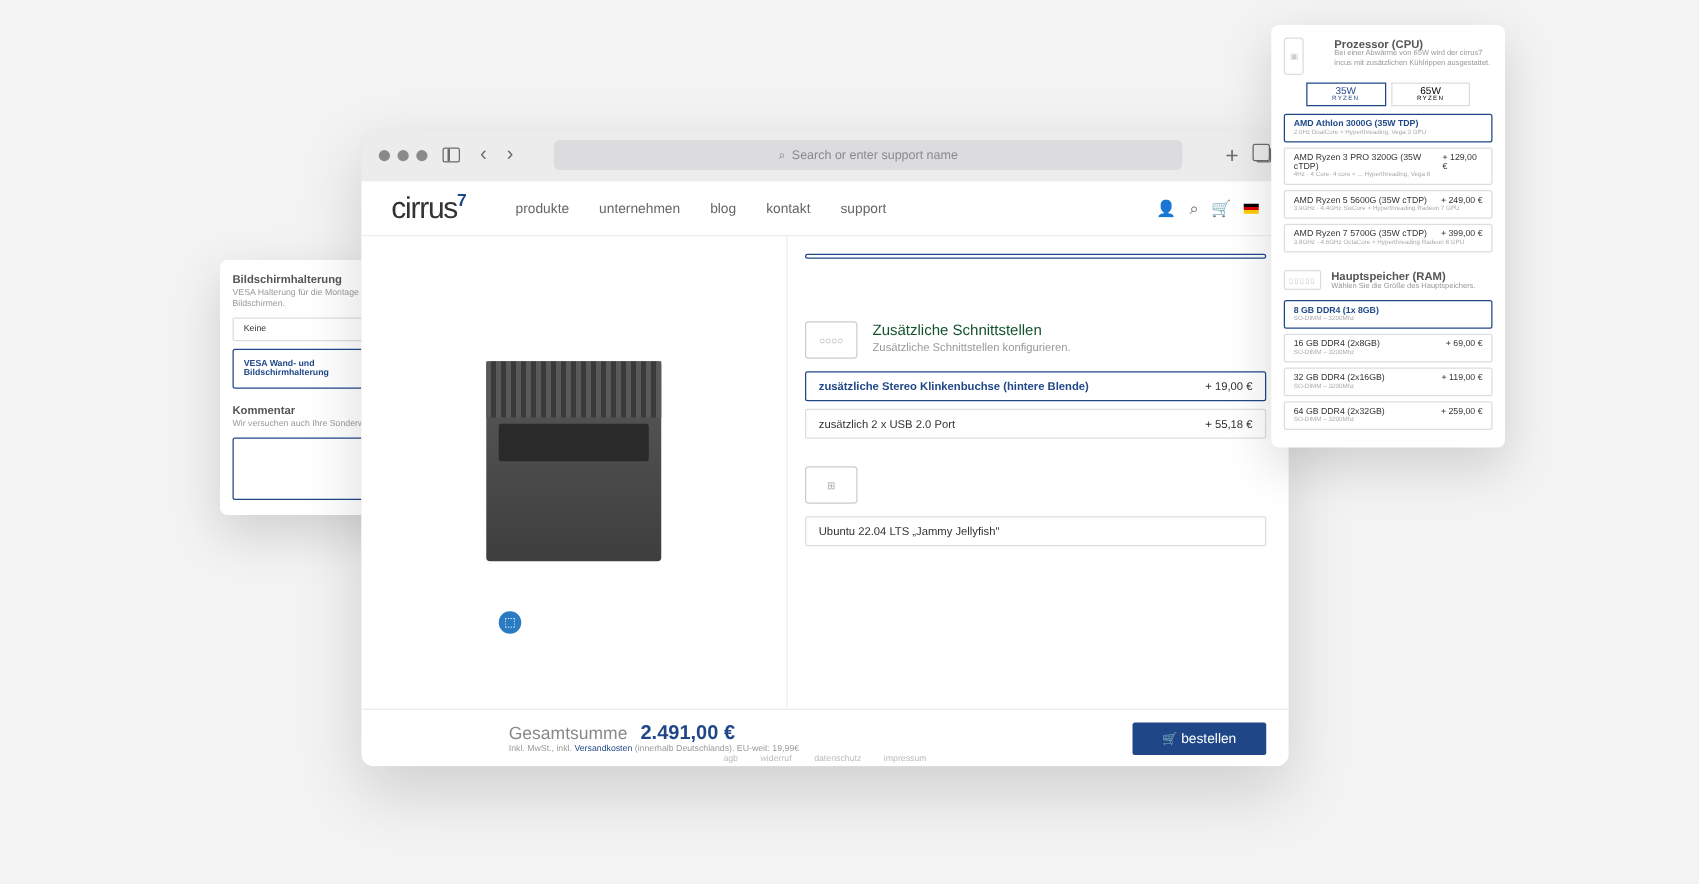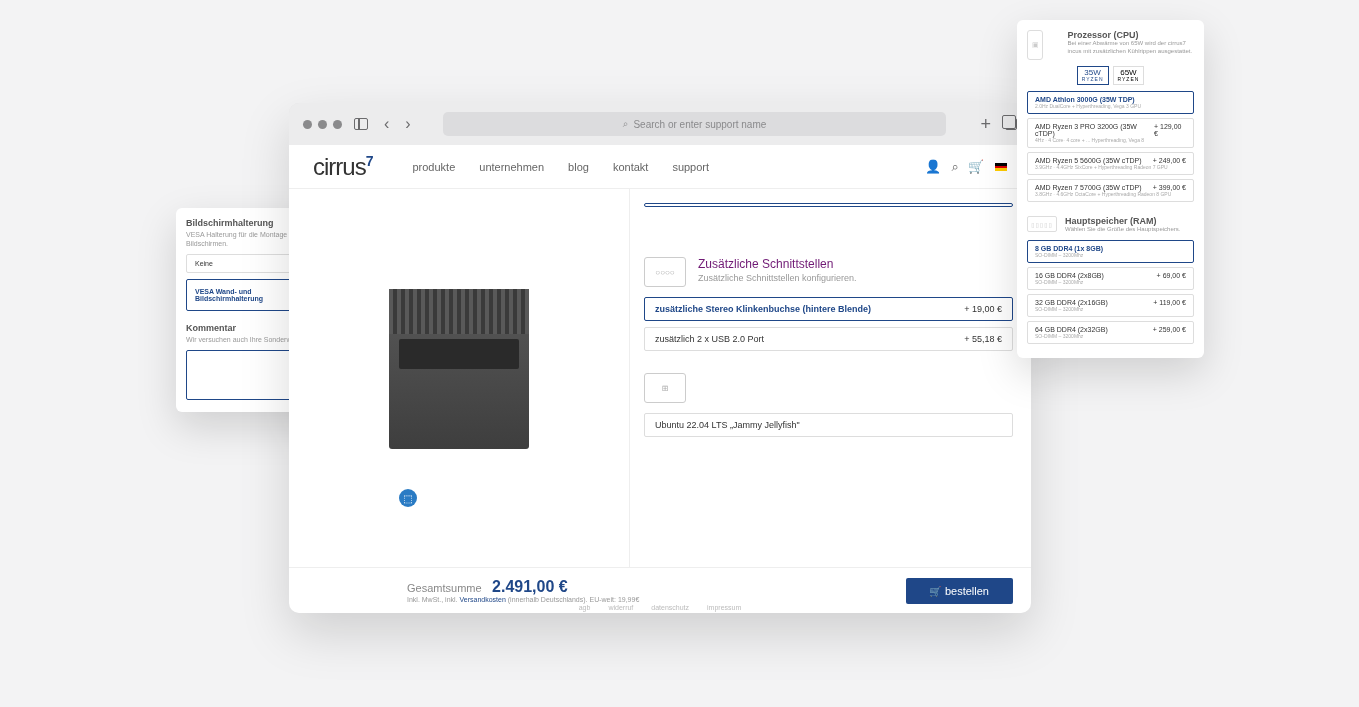--- a/index.html
+++ b/index.html
@@ -26,51 +26,51 @@
   .content{height:378px;background:#fff;display:flex;position:relative}
   .left{width:340px;padding:20px;position:relative}
   .prod-img{margin:80px auto 0;width:140px;height:160px;background:linear-gradient(#595959,#3e3e3e);border-radius:3px;position:relative}
   .fins{position:absolute;top:0;left:0;right:0;height:45px;background:repeating-linear-gradient(90deg,#595959 0 4px,#3a3a3a 4px 8px)}
   .ports{position:absolute;top:50px;left:10px;right:10px;height:30px;background:#2a2a2a;border-radius:2px}
   .cube-badge{position:absolute;bottom:60px;left:110px;width:18px;height:18px;background:#2a7bc4;border-radius:50%;color:#fff;display:flex;align-items:center;justify-content:center;font-size:10px}
   .right{flex:1;padding:14px 18px 14px 14px;overflow:hidden;border-left:1px solid #eee}
   .section{margin-bottom:22px}
   .sec-head{display:flex;gap:12px;margin-bottom:10px}
   .sec-icon{width:42px;height:30px;border:1px solid #ccc;border-radius:3px;flex-shrink:0;display:flex;align-items:center;justify-content:center;color:#aaa;font-size:8px}
-  .sec-txt h3{font-size:12px;color:#701a75;font-weight:normal;margin-bottom:2px}
+  .sec-txt h3{font-size:12px;color:#14532d;font-weight:normal;margin-bottom:2px}
   .sec-txt p{font-size:9px;color:#999;line-height:1.3}
   .opt{border:1px solid #ddd;border-radius:2px;padding:6px 10px;margin-bottom:6px;display:flex;justify-content:space-between;align-items:center;cursor:pointer;font-size:9px}
   .opt.sel{border-color:#1f4788}
   .opt-name{color:#333}
   .opt.sel .opt-name{color:#1f4788;font-weight:bold}
   .opt-price{color:#333;font-size:9px}
   .footer{height:46px;background:#fff;border-top:1px solid #eee;display:flex;align-items:center;padding:0 18px;position:relative}
   .sum-wrap{margin-left:100px}
-  .sum-lbl{font-size:11px;color:#888}
+  .sum-lbl{font-size:14px;color:#888}
   .sum-val{font-size:16px;color:#1f4788;font-weight:bold;margin-left:6px}
   .sum-note{font-size:7px;color:#999;display:block}
   .sum-note a{color:#1f4788}
   .order-btn{margin-left:auto;background:#1f4788;color:#fff;border:none;padding:7px 24px;font-size:11px;cursor:pointer;border-radius:2px}
   .order-btn::before{content:"🛒 ";font-size:10px}
   .footer-links{position:absolute;bottom:2px;left:50%;transform:translateX(-50%);font-size:7px;color:#bbb;display:flex;gap:18px}
 
   .card-l{position:absolute;left:176px;top:208px;width:185px;background:#fff;border-radius:6px;box-shadow:0 15px 40px rgba(0,0,0,.15);padding:10px;font-size:8px}
   .card-l h4{font-size:9px;color:#555;margin-bottom:2px}
   .card-l .sub{color:#999;font-size:7px;margin-bottom:6px;line-height:1.3}
   .card-l .opt{font-size:7px;padding:5px 8px}
   .card-l textarea{width:100%;height:50px;border:1px solid #1f4788;border-radius:2px;font-size:8px;padding:4px;resize:none}
   .send-ic{float:right;width:12px;height:12px;background:#1f4788;border-radius:50%;margin-top:-16px;margin-right:4px}
 
   .card-r{position:absolute;left:1017px;top:20px;width:187px;background:#fff;border-radius:6px;box-shadow:0 15px 40px rgba(0,0,0,.15);padding:10px;font-size:7px}
   .card-r .hdr{display:flex;gap:24px;margin-bottom:6px}
   .cpu-ic{width:30px;height:30px;border:1px solid #ddd;border-radius:3px;display:flex;align-items:center;justify-content:center;color:#ccc}
   .card-r h4{font-size:9px;color:#555}
   .card-r .sub{color:#999;font-size:6px;line-height:1.3}
   .tabs{display:flex;gap:4px;justify-content:center;margin:6px 0}
-  .tab{border:1px solid #ddd;padding:2px 4px;font-size:8px;text-align:center;cursor:pointer;line-height:1}
+  .tab{border:1px solid #ddd;padding:2px 20px;font-size:8px;text-align:center;cursor:pointer;line-height:1}
   .tab.act{border-color:#1f4788;color:#1f4788}
   .tab small{display:block;font-size:5px;letter-spacing:1px}
   .cpu-opt{border:1px solid #ddd;border-radius:2px;padding:4px 7px;margin-bottom:4px;cursor:pointer}
   .cpu-opt.sel{border-color:#1f4788}
   .cpu-opt.sel .nm{color:#1f4788;font-weight:bold}
   .cpu-opt .row{display:flex;justify-content:space-between;align-items:flex-start}
   .cpu-opt .nm{font-size:7px;color:#333}
   .cpu-opt .ds{font-size:5px;color:#aaa}
   .cpu-opt .pr{font-size:7px;color:#333}
   .ram-hdr{display:flex;gap:8px;margin:14px 0 6px}

